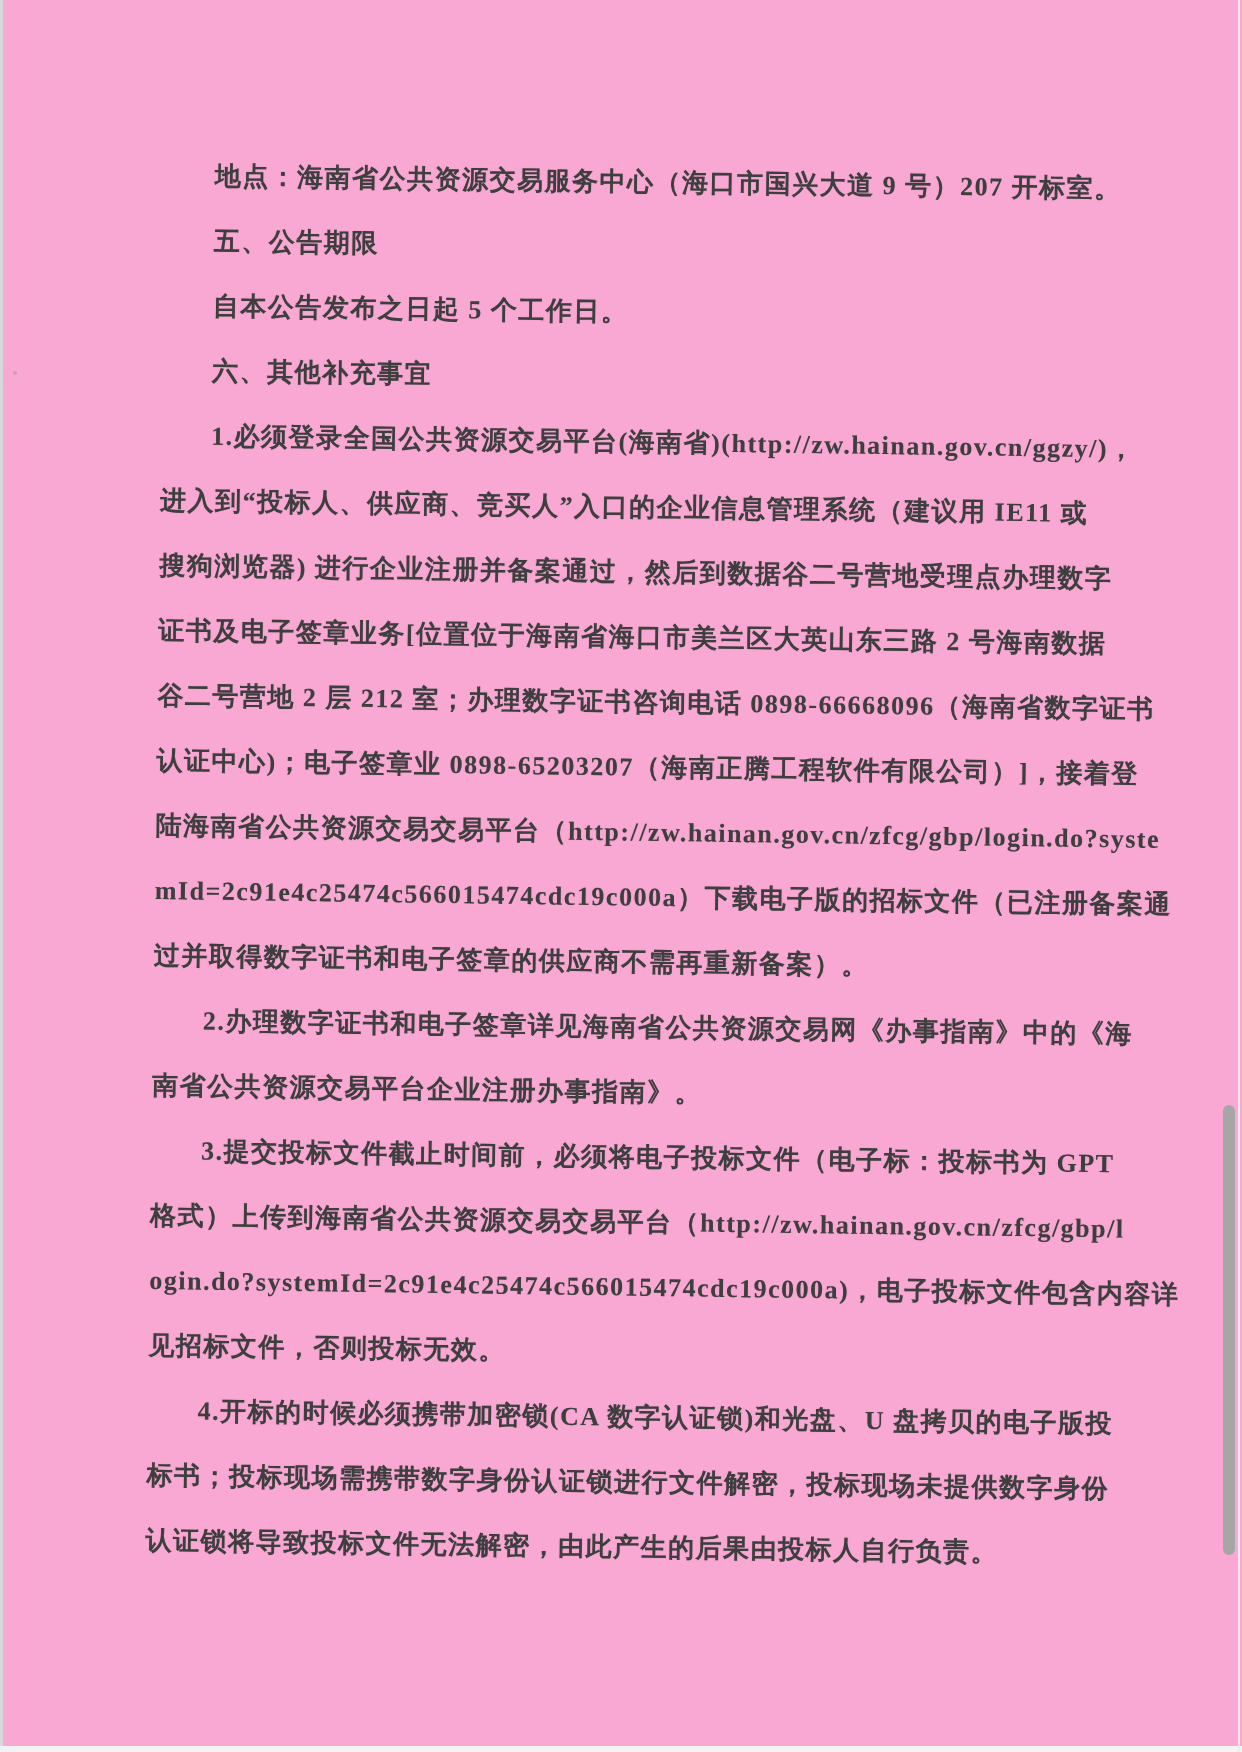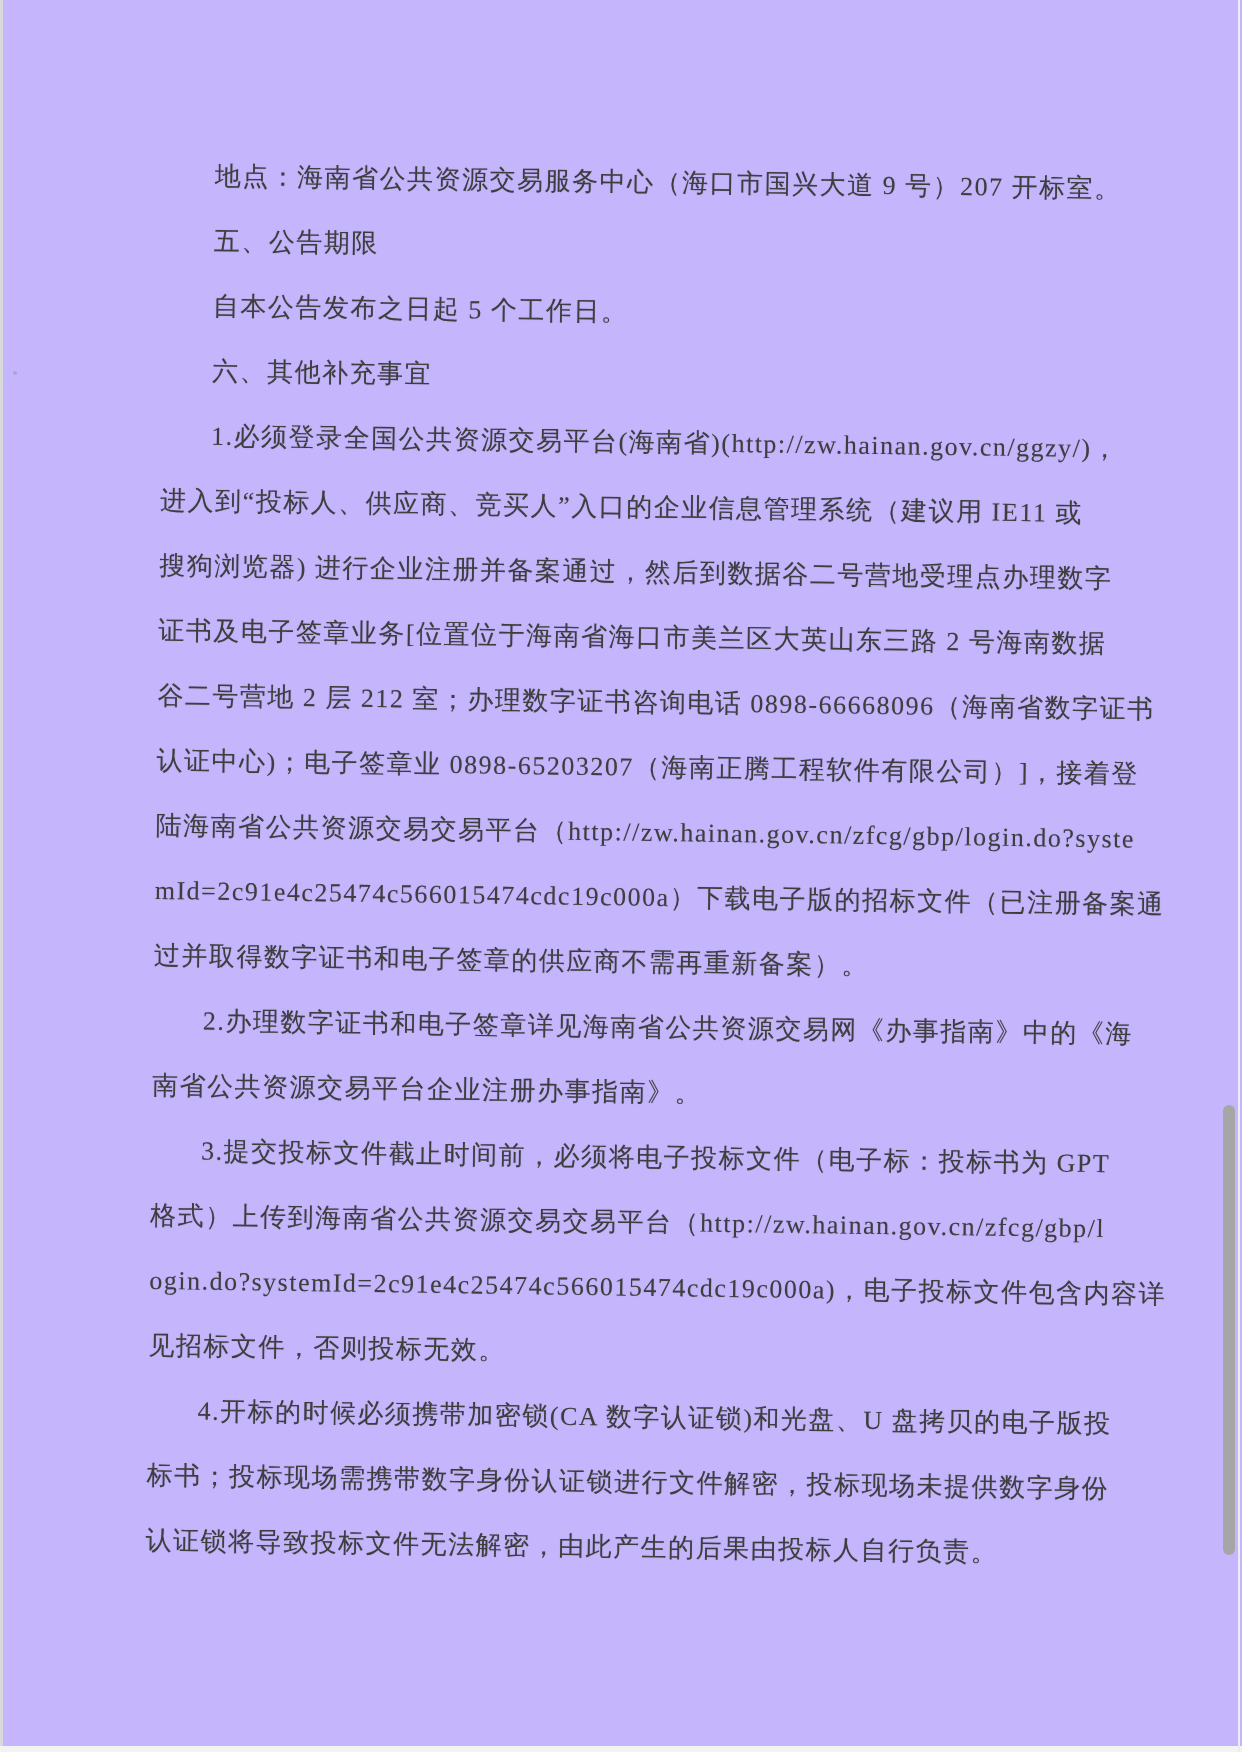--- a/index.html
+++ b/index.html
@@ -6,21 +6,22 @@
   html, body { width: 1242px; height: 1752px; }
   body {
     position: relative;
     background: #fdfdfd;
     overflow: hidden;
     font-family: "Liberation Serif", "DejaVu Serif", serif;
   }
   .page {
     position: absolute;
     inset: 0;
-    background: #c4b5fd;
+    background: #f9a8d4;
+    font-weight: bold;
   }
   
   .edge-left {
     position: absolute; left: 0; top: 0;
     width: 3px; height: 1752px;
     background: #d9d9d9;
   }
   .edge-bottom {
     position: absolute; left: 0; bottom: 0;
     width: 1242px; height: 6px;

